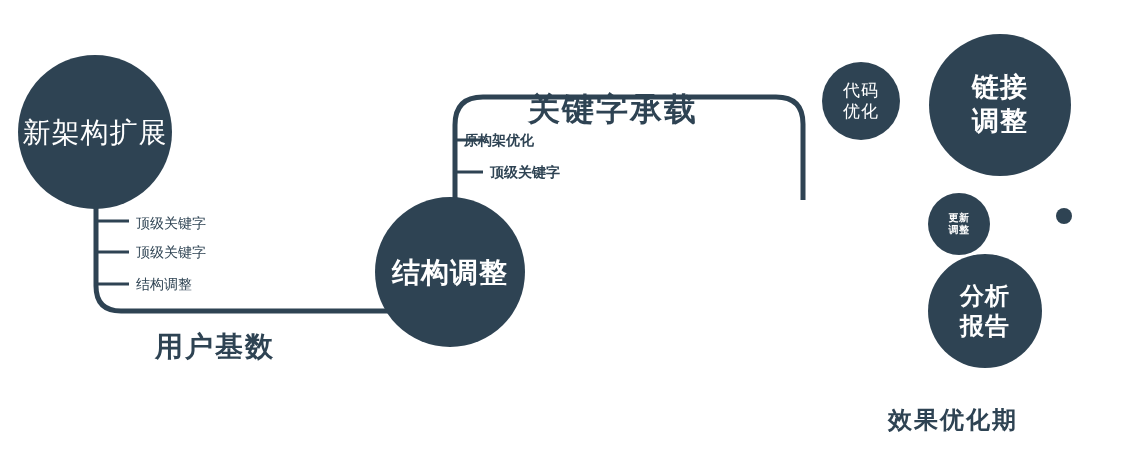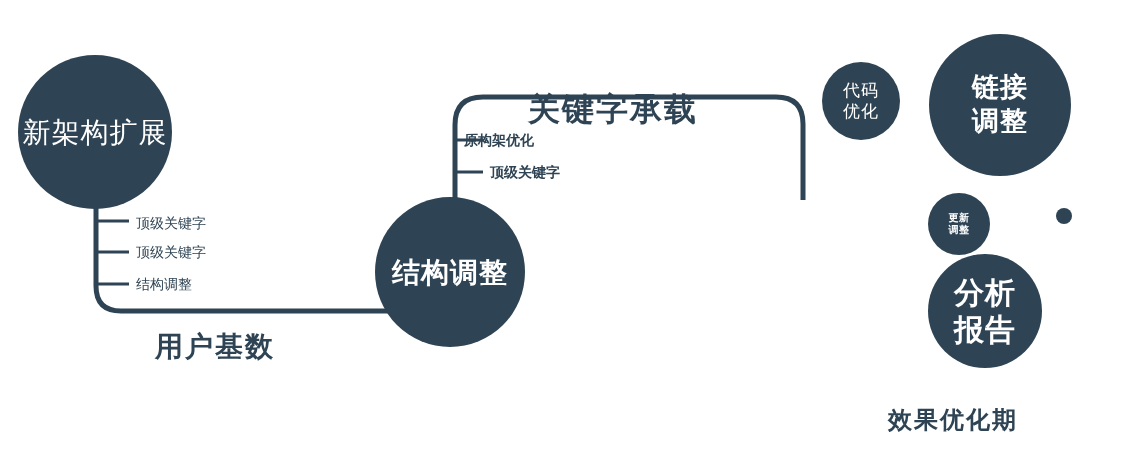--- a/index.html
+++ b/index.html
@@ -31,21 +31,21 @@
     text-align: center;
     letter-spacing: 1px;
     line-height: 1.25;
   }
   .node-traffic   { left: 18px;  top: 55px;  width: 154px; height: 154px; font-size: 28px; }
   .node-structure { left: 375px; top: 197px; width: 150px; height: 150px; font-size: 28px; font-weight: bold; }
   .node-tracking  { left: 762px; top: 182px; width: 108px; height: 108px; font-size: 26px; font-weight: bold; }
   .node-code      { left: 822px; top: 62px;  width: 78px;  height: 78px;  font-size: 17px; }
   .node-link      { left: 929px; top: 34px;  width: 142px; height: 142px; font-size: 27px; font-weight: bold; }
   .node-update    { left: 928px; top: 193px; width: 62px;  height: 62px;  font-size: 10px; font-weight: bold; letter-spacing: 0.5px; }
-  .node-report    { left: 928px; top: 254px; width: 114px; height: 114px; font-size: 30px; font-weight: bold; }
+  .node-report    { left: 928px; top: 254px; width: 114px; height: 114px; font-size: 24px; font-weight: bold; }
   .dot {
     position: absolute;
     left: 1056px; top: 208px;
     width: 16px; height: 16px;
     border-radius: 50%;
     background: var(--primary);
   }
   .branch-label {
     position: absolute;
     color: var(--primary);

